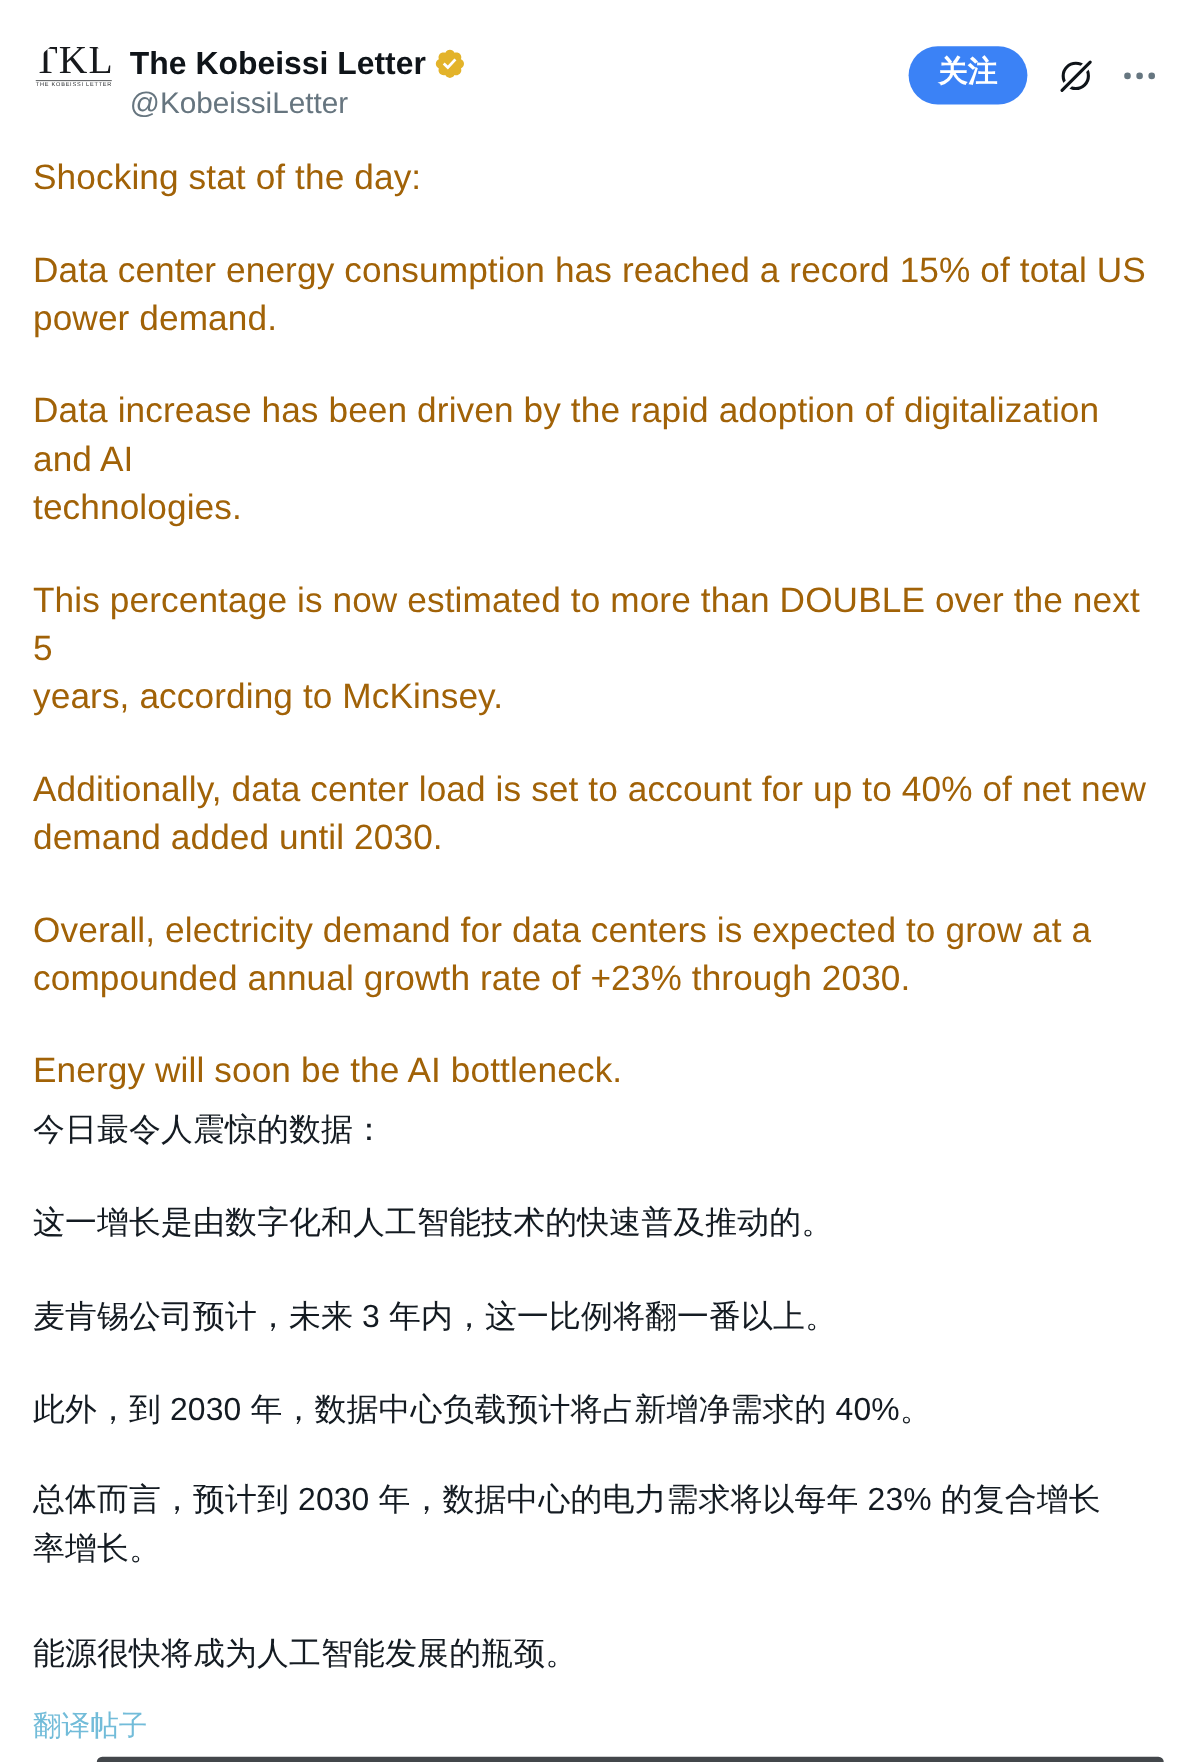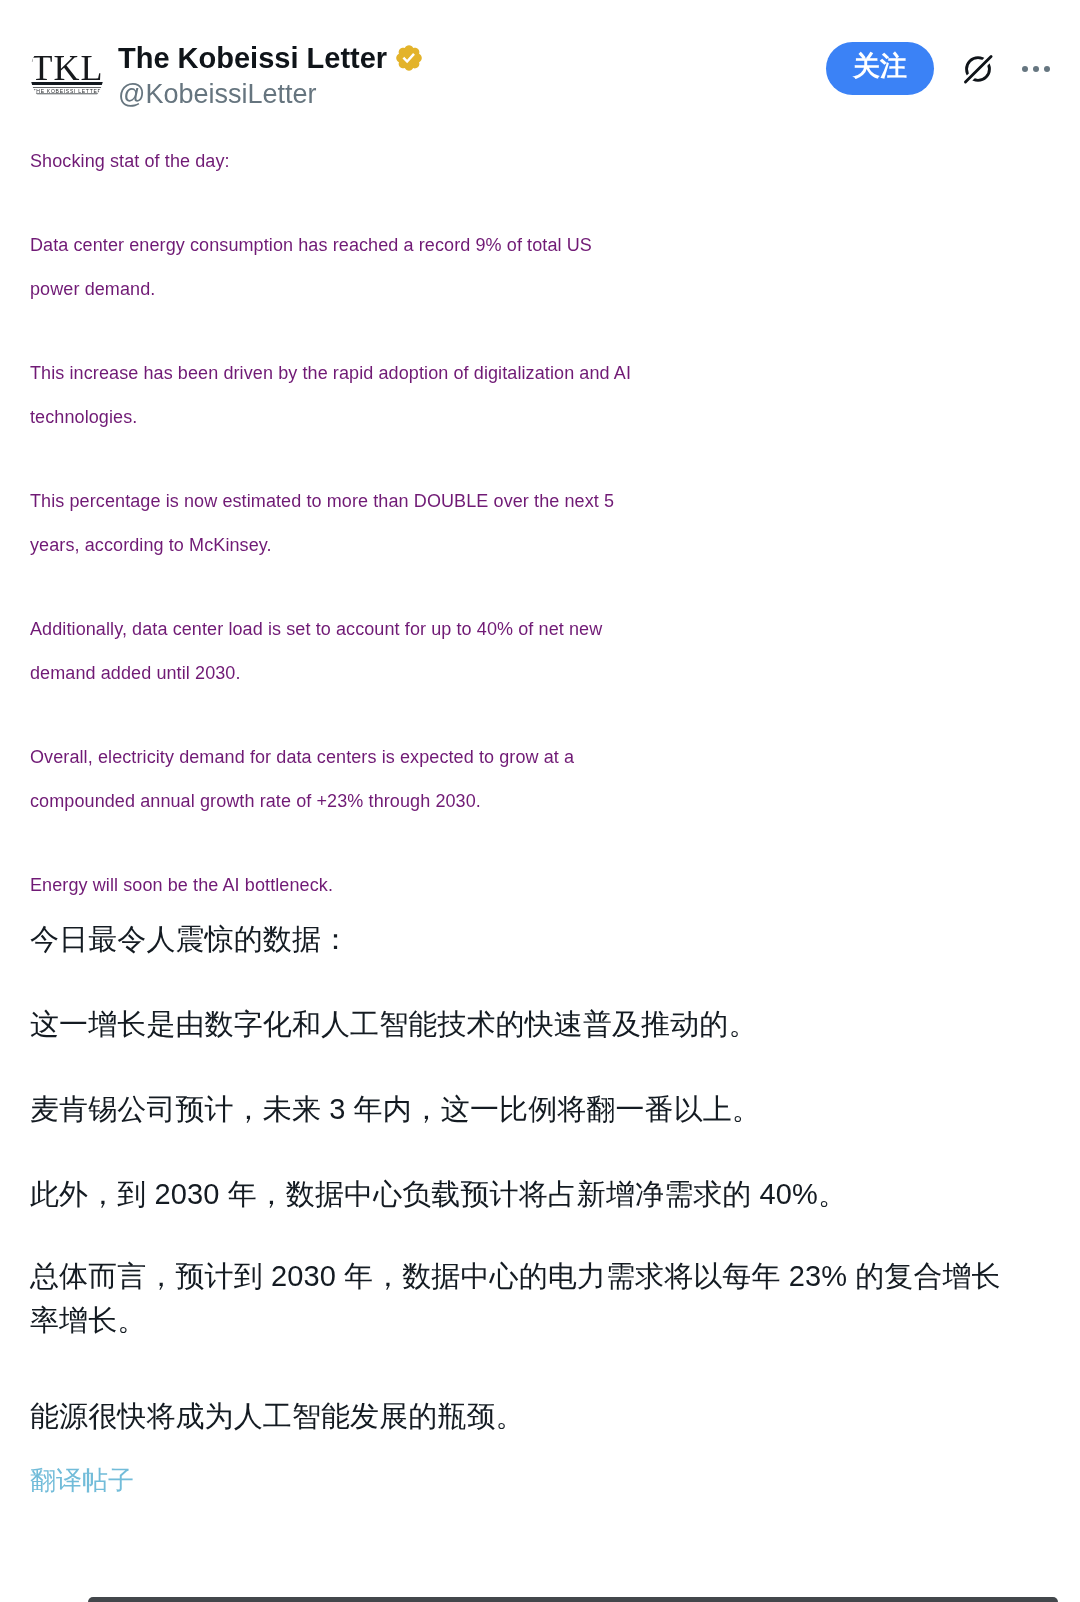--- a/index.html
+++ b/index.html
@@ -11,22 +11,22 @@
     font-family:"Liberation Sans", "DejaVu Sans", sans-serif;
     color:#13191f;
   }
   .page { padding:36px 30px 0 30px; }
 
   
   .header { display:flex; align-items:flex-start; }
   .avatar {
     width:74px; height:74px; flex:0 0 74px;
     background:#ffffff; border-radius:50%;
-    display:flex; flex-direction:column; align-items:center; justify-content:center;
-    cursor:pointer; overflow:hidden;text-decoration:underline;
+    display:flex; flex-direction:column; align-items:center; 
+    cursor:pointer; overflow:hidden;
   }
   .avatar .monogram {
     font-family:"Liberation Serif", "DejaVu Serif", serif;
     font-size:36px; line-height:36px; color:#17191c; letter-spacing:1px;
   }
   .avatar .avatar-caption {
     font-size:7px; letter-spacing:1px; color:#2a2d30;
     border-top:1.5px solid #2a2d30; padding-top:1px; margin-top:1px;
     transform:scale(0.72); transform-origin:center top; white-space:nowrap;
   }
@@ -44,21 +44,21 @@
     height:53px; padding:0 27px; line-height:53px;
     cursor:pointer; white-space:nowrap;
   }
   .grok-icon { width:36px; height:36px; cursor:pointer; display:block; }
   .more-icon { display:flex; gap:5px; align-items:center; cursor:pointer; padding:6px 0; }
   .more-icon i { width:6px; height:6px; border-radius:50%; background:#667680; display:block; }
 
   
   .post-body { margin-top:28px; }
   .post-body p {
-    font-size:18px; line-height:44px; color:#701a75;
+    font-size:32px; line-height:44px; color:#a16207;
     white-space:pre-line;
     margin:0 0 40px 0;
     letter-spacing:0.1px;
   }
   .post-body p.zh { font-size:29px; color:#141b22; margin-bottom:41px; }
   .post-body p.tight { margin-bottom:10px; }
   .post-body p.zh-5 { margin-bottom:38px; }
   .post-body p.zh-6 { margin-bottom:52px; }
   .post-body p.zh-7 { margin-bottom:26px; }
 
@@ -109,23 +109,23 @@
       <span class="more-icon">
           <i></i>
           <i></i>
           <i></i>
         </span>
     </div>
   </div>
 
   <div class="post-body">
     <p>Shocking stat of the day:</p>
-    <p>Data center energy consumption has reached a record 9% of total US
+    <p>Data center energy consumption has reached a record 15% of total US
 power demand.</p>
-    <p>This increase has been driven by the rapid adoption of digitalization and AI
+    <p>Data increase has been driven by the rapid adoption of digitalization and AI
 technologies.</p>
     <p>This percentage is now estimated to more than DOUBLE over the next 5
 years, according to McKinsey.</p>
     <p>Additionally, data center load is set to account for up to 40% of net new
 demand added until 2030.</p>
     <p>Overall, electricity demand for data centers is expected to grow at a
 compounded annual growth rate of +23% through 2030.</p>
     <p class="tight">Energy will soon be the AI bottleneck.</p>
 
     <p class="zh">今日最令人震惊的数据：</p>

